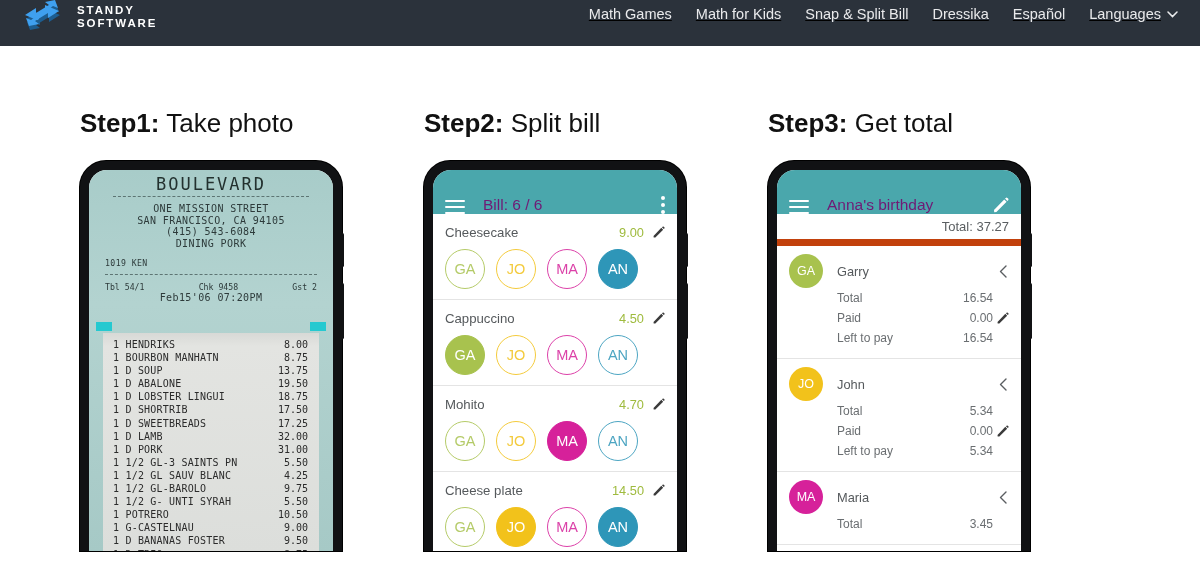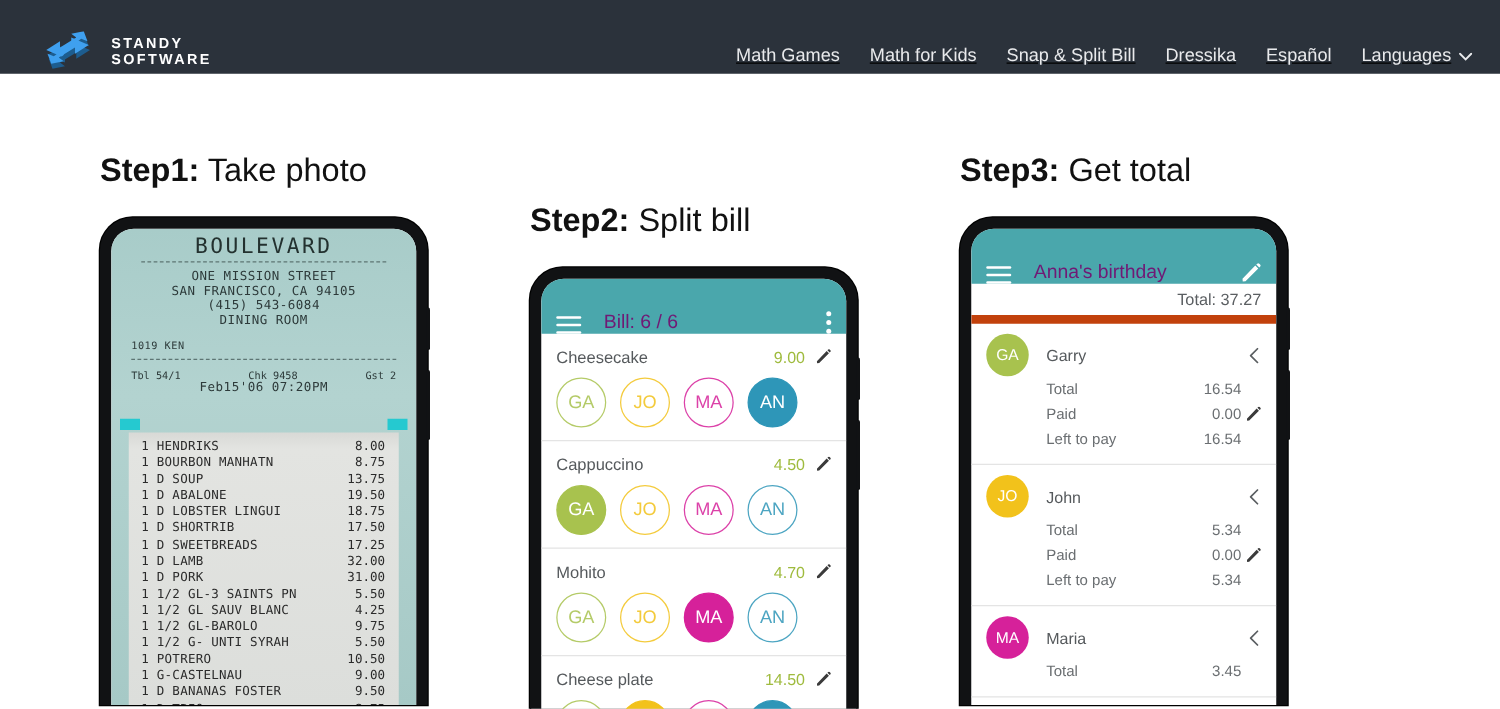--- a/index.html
+++ b/index.html
@@ -4,24 +4,24 @@
 <style>
   * { box-sizing: border-box; margin: 0; padding: 0; }
   html, body {
     width: 1200px; height: 567px; overflow: hidden;
     background: #ffffff;
     font-family: "Liberation Sans", sans-serif;
   }
 
   
   .navbar {
-    height: 59px; width: 1200px;
+    height: 46px; width: 1200px;
     background: #2b323b;
-    display: flex; align-items: flex-end; justify-content: space-between;
-    padding: 0 14px 0 32px;
+    display: flex; align-items: flex-start; justify-content: space-between;
+    padding: 0 14px 0 20px;
   }
   .brand { display: flex; align-items: center; gap: 11px; }
   .brand-mark { width: 46px; height: 34px; display: block; }
   .brand-text {
     display: flex; flex-direction: column; justify-content: center;
     color: #ffffff; font-size: 11.5px; font-weight: bold;
     letter-spacing: 1.9px; line-height: 13px;
   }
   .nav-links { display: flex; align-items: center; gap: 0px; text-decoration: underline; }
   .nav-link {
@@ -33,21 +33,21 @@
 
   
   .steps {
     display: flex; width: 1012px; padding-top: 62px;
   }
   .step { width: 400px; }
   .step-title {
     font-size: 26px; color: #111111; font-weight: normal;
     padding-left: 80px; margin-bottom: 22px; white-space: nowrap;
   }
-  .step:nth-child(2) .step-title { padding-left: 82px; margin-top: 40px; }
+  .step:nth-child(2) .step-title { padding-left: 82px; }
   .step:nth-child(3) .step-title { padding-left: 82px; }
   .step-title b { font-weight: bold; }
 
   
   .phone-wrap { padding-left: 80px; }
   .step:nth-child(2) .phone-wrap { padding-left: 82px; }
   .step:nth-child(3) .phone-wrap { padding-left: 82px; }
   .phone {
     position: relative;
     width: 262px; height: 390px;
@@ -183,21 +183,21 @@
         <div class="side-btn b1"></div>
         <div class="side-btn b2"></div>
         <div class="screen">
           <div class="cam">
             <div class="receipt-top">
               <div class="rcp-name">BOULEVARD</div>
               <div class="rcp-dash"></div>
               <div class="rcp-line">ONE MISSION STREET</div>
               <div class="rcp-line">SAN FRANCISCO, CA 94105</div>
               <div class="rcp-line">(415) 543-6084</div>
-              <div class="rcp-line">DINING ROOM</div>
+              <div class="rcp-line">DINING PORK</div>
               <div class="rcp-left">1019 KEN</div>
               <div class="rcp-dash2"></div>
               <div class="rcp-row3">
                 <span>Tbl 54/1</span>
                 <span>Chk 9458</span>
                 <span>Gst 2</span>
               </div>
               <div class="rcp-line">Feb15'06 07:20PM</div>
             </div>
             <div class="corner tl"></div>

